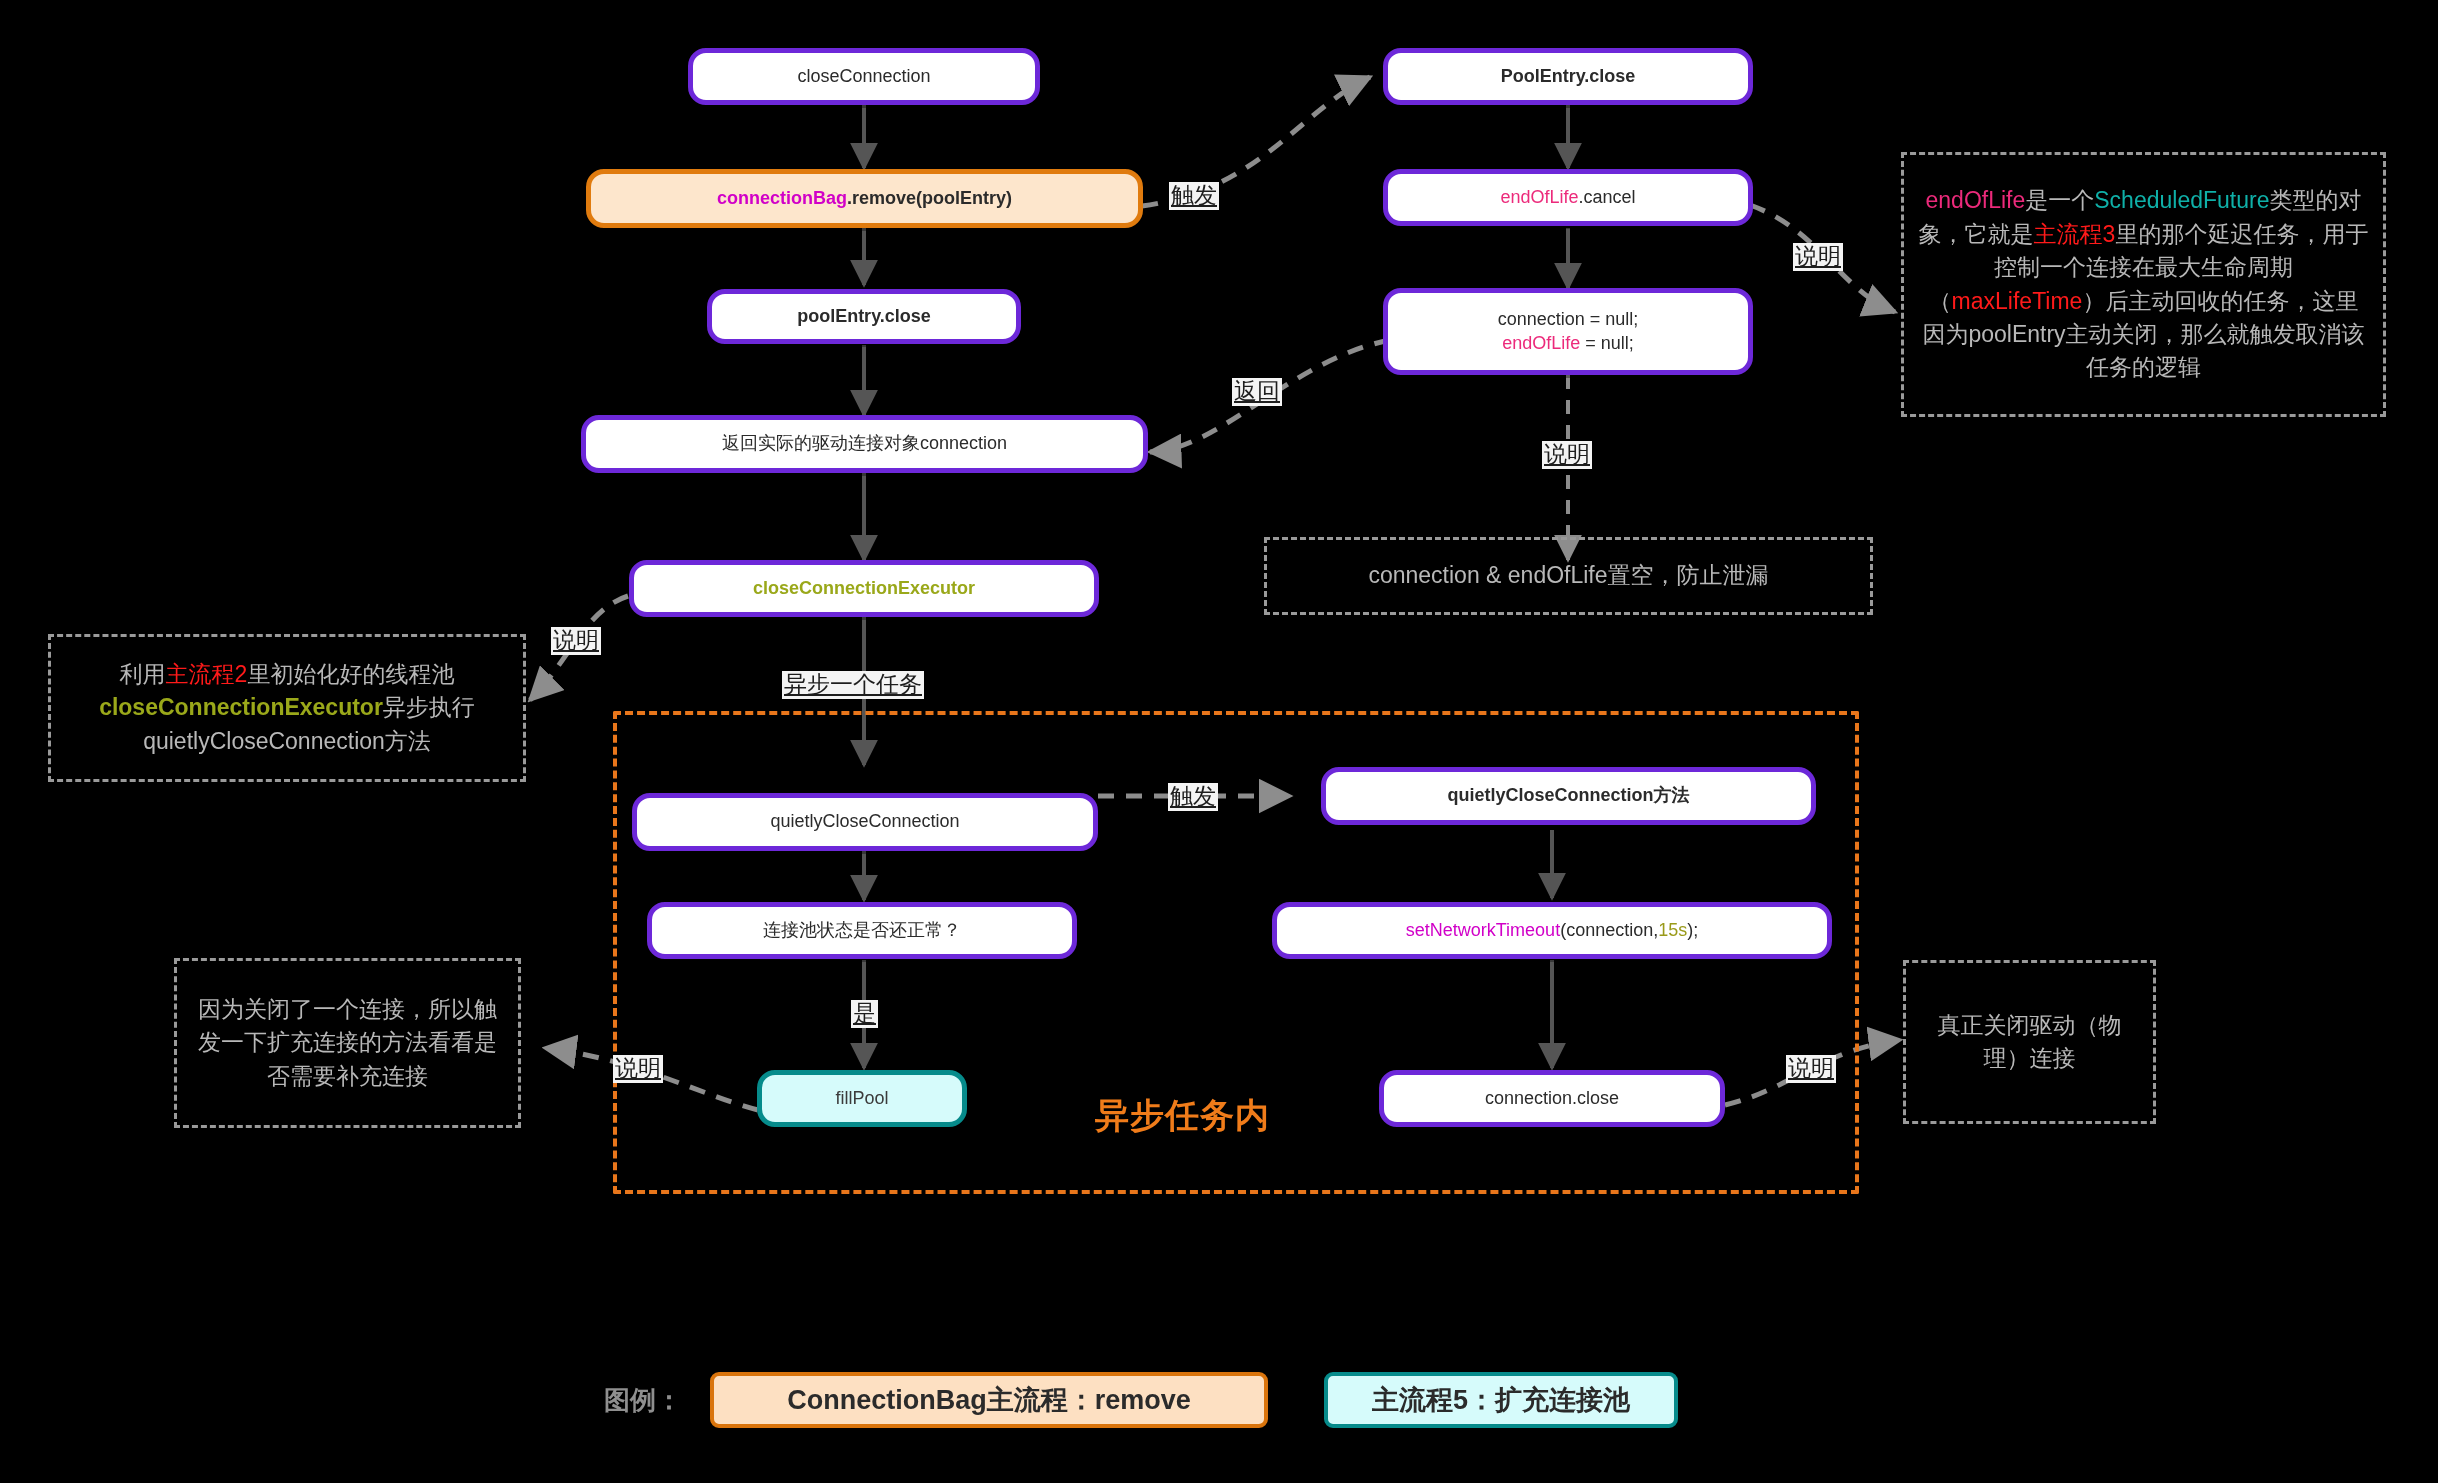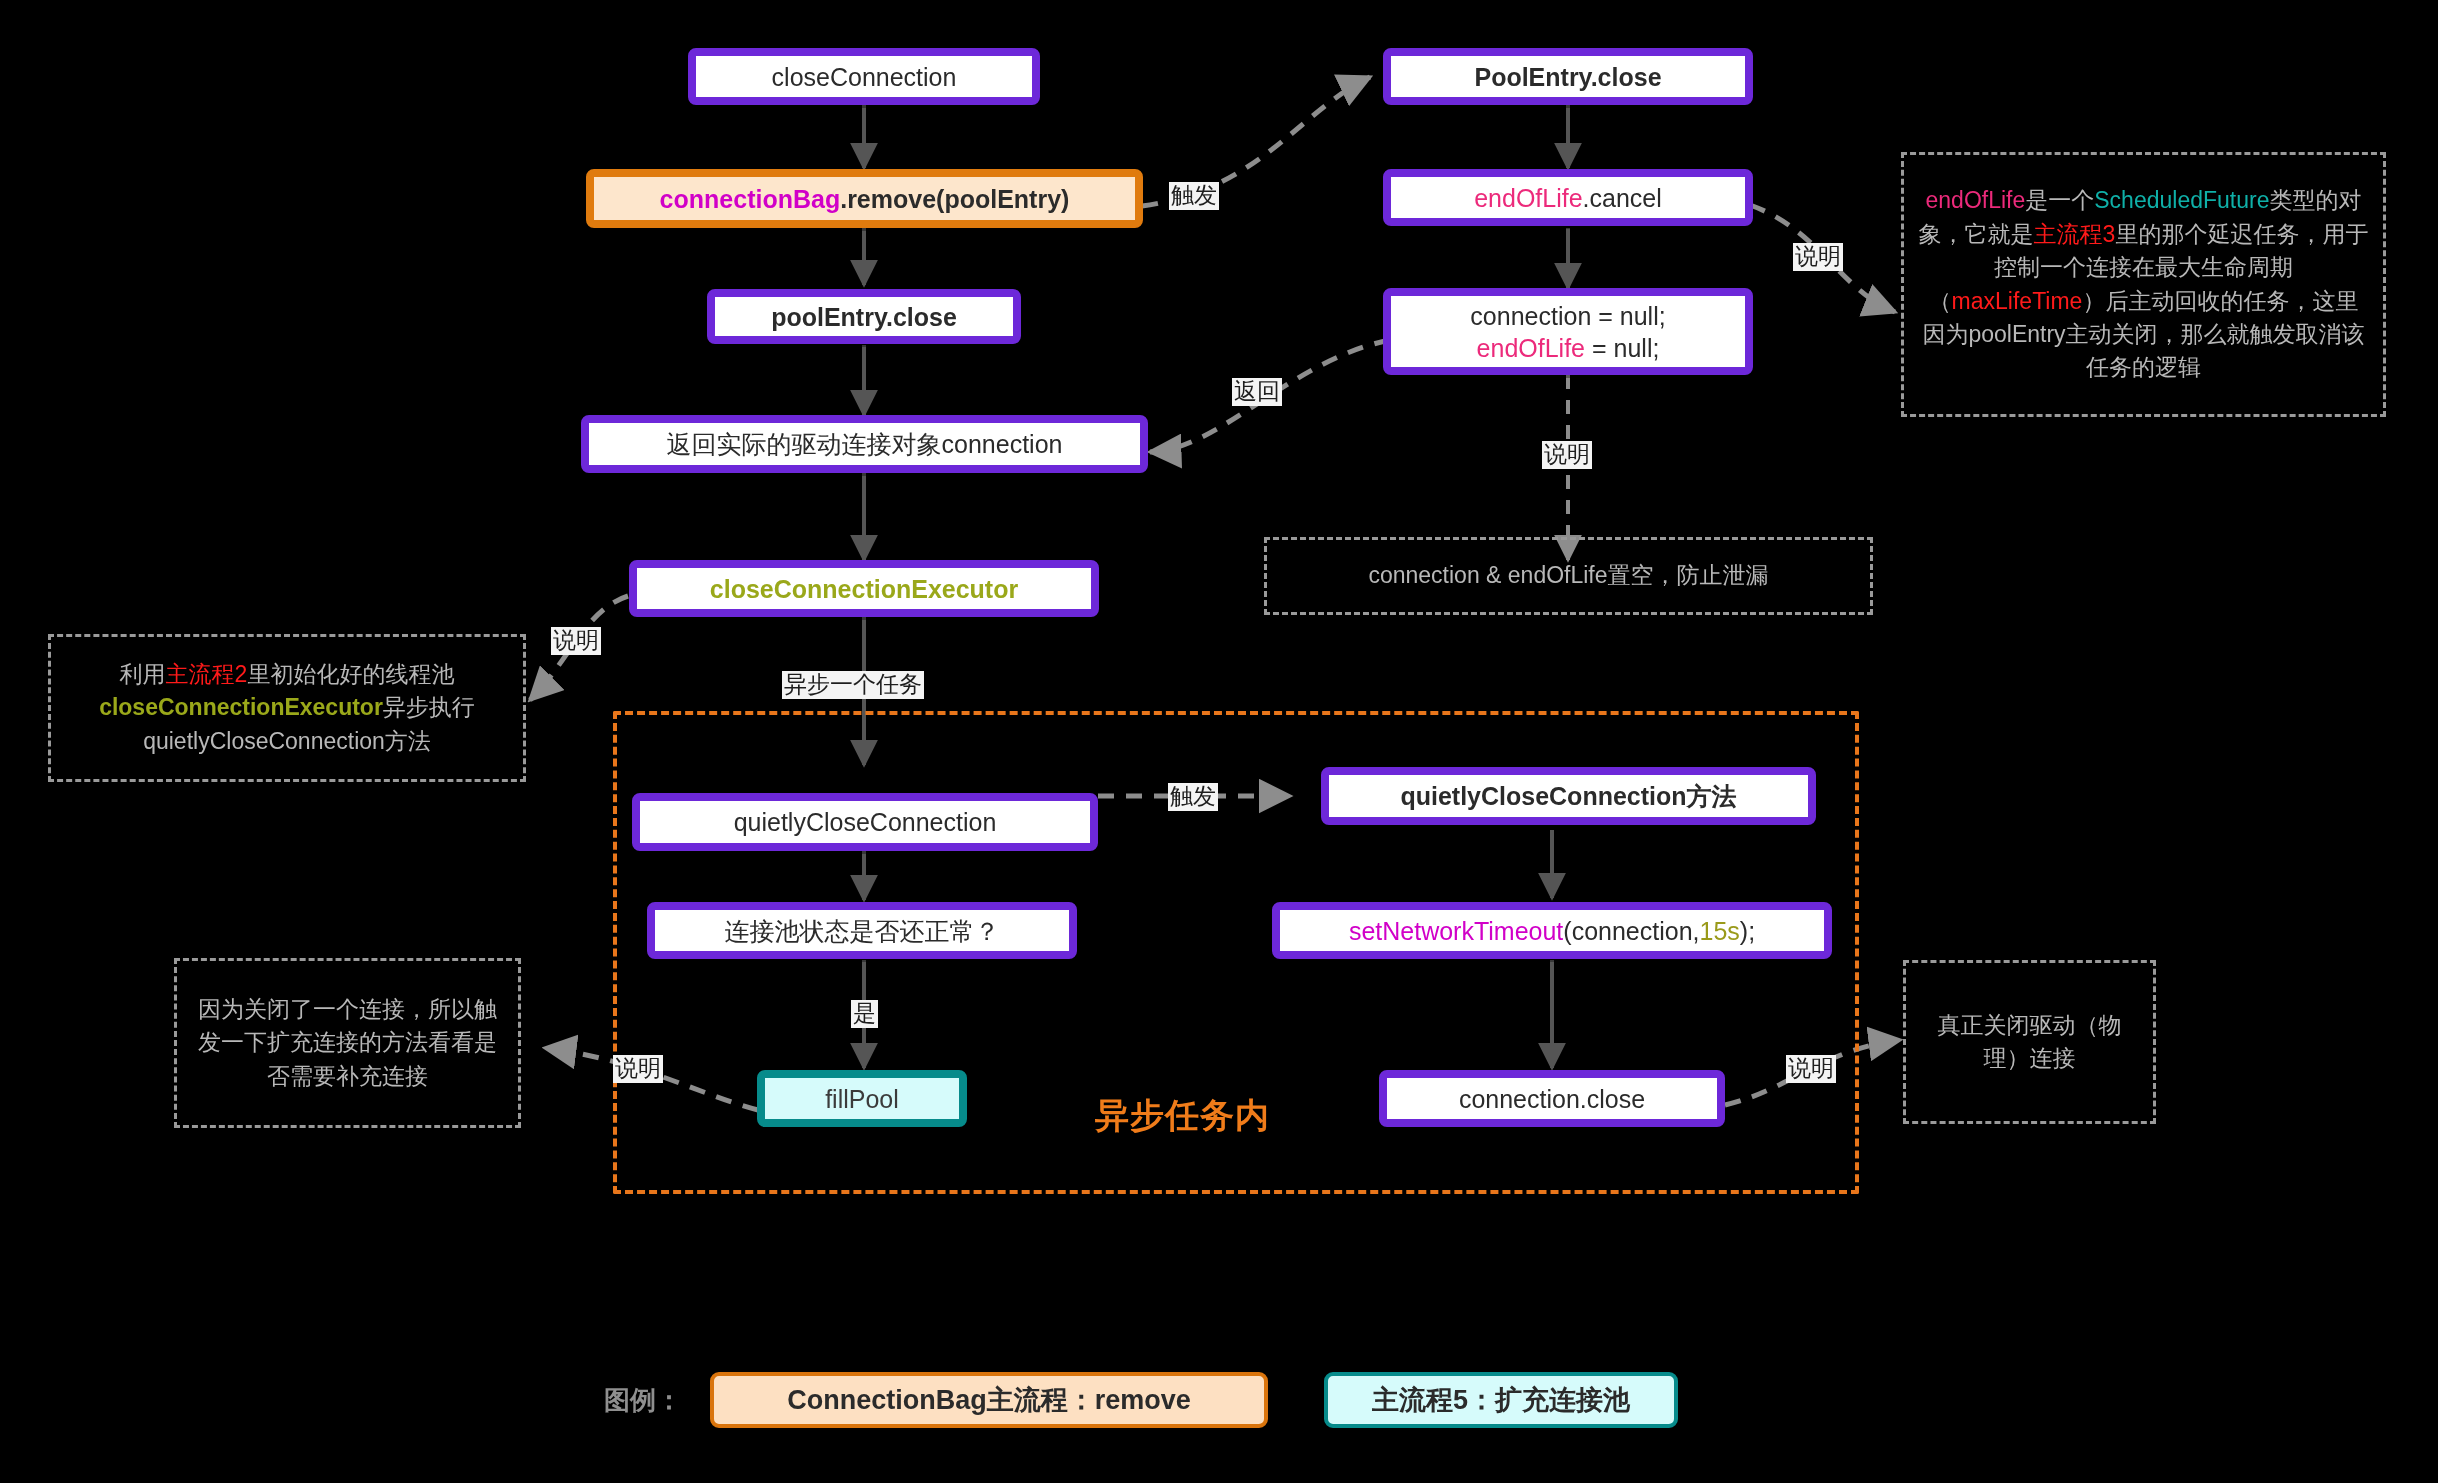--- a/index.html
+++ b/index.html
@@ -10,23 +10,23 @@
   }
   #canvas{position:absolute;left:0;top:0;width:2438px;height:1483px;}
   svg.edges{position:absolute;left:0;top:0;width:2438px;height:1483px;pointer-events:none;}
 
   
   .node{
     position:absolute;box-sizing:border-box;
     display:flex;align-items:center;justify-content:center;
     text-align:center;line-height:1.28;
     background:#ffffff;color:#2b2b2b;
-    border:8px solid #6d28d9;border-radius:8px;
+    border:5px solid #6d28d9;border-radius:18px;
     box-shadow:0 3px 0 rgba(0,0,0,.35);
-    font-size:25px;
+    font-size:18px;
     padding:4px 10px;
   }
   .node.bold{font-weight:bold;}
   .node.orange{
     background:#fde6cc;border-color:#e07b0e;font-weight:bold;
   }
   .node.cyan{
     background:#d6fbfb;border-color:#068b8b;color:#3b3b3b;
   }
 
@@ -45,21 +45,21 @@
     border:4px dashed #e8761b;background:transparent;border-radius:2px;
   }
   .container-title{
     position:absolute;color:#f07c1a;font-weight:bold;font-size:34px;
     letter-spacing:1px;
   }
 
   
   .elabel{
     position:absolute;background:#f4f4f4;color:#1e1e1e;
-    font-size:23px;line-height:1.12;padding:1px 2px;white-space:nowrap;
+    font-size:23px;line-height:1.12;padding:1px 2px;white-space:nowrap;text-decoration:underline;
   }
 
   
   .magenta{color:#d100c8;}
   .pink{color:#ec2a7b;}
   .olive{color:#9aa81a;}
   .olive2{color:#9a9a1a;}
   .teal{color:#0fb0a8;}
   .redb{color:#ff1a1a;font-weight:normal;}
 

